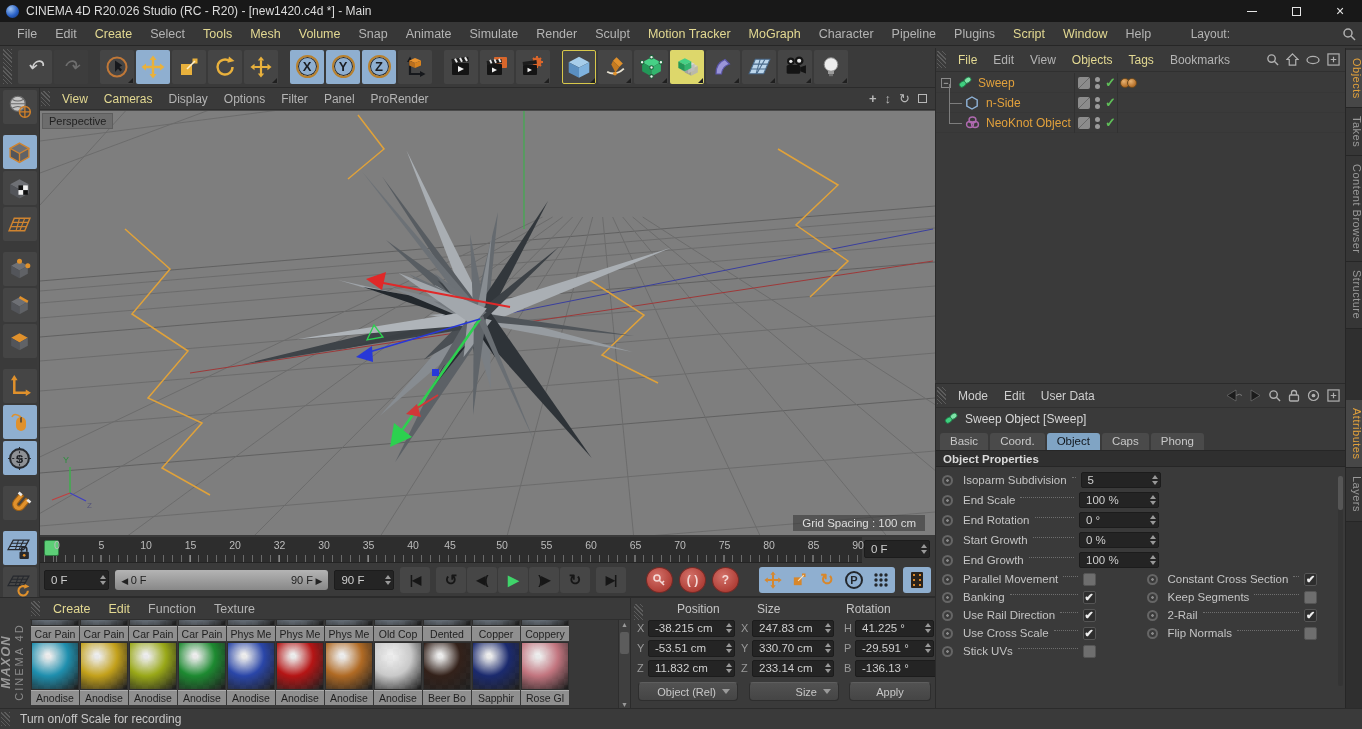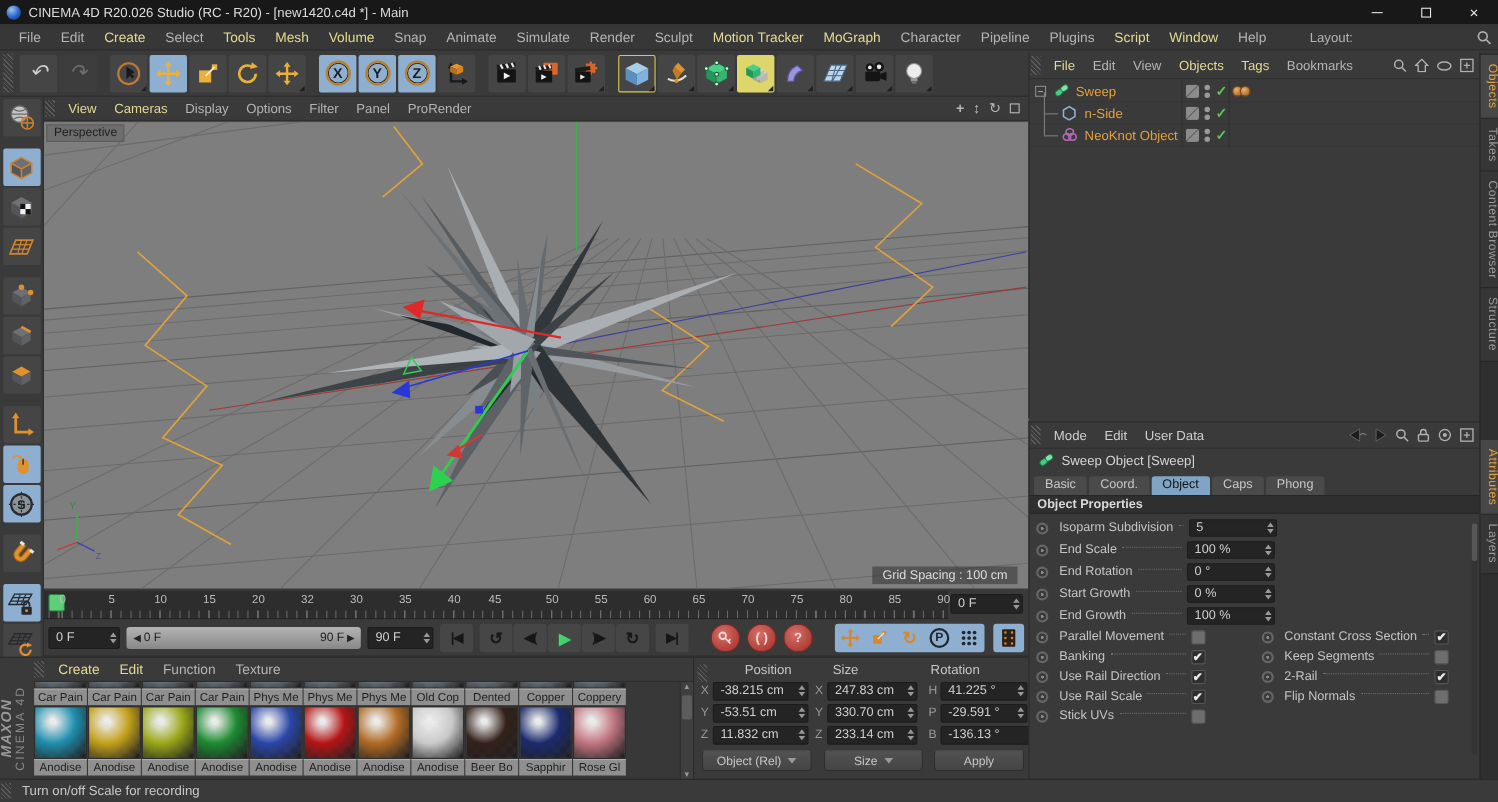--- a/index.html
+++ b/index.html
@@ -110,21 +110,21 @@
   .mat-scroll .thumb { position:absolute; left:1px; top:12px; width:9px; height:22px; background:#5c5c5c; border-radius:2px; }
   .mat-scroll .a { position:absolute; left:2px; font-size:7px; color:#9a9a9a; }
 
   
   .coords { position:absolute; left:630px; top:597px; width:305px; height:111px; background:#3a3a3a; border-left:1px solid #2b2b2b; border-top:1px solid #2b2b2b; font-size:11px; }
   .coords .hd { position:absolute; top:4px; color:#c4c4c4; font-size:12px; }
   .crow { position:absolute; height:18px; display:flex; align-items:center; }
   .axis { width:11px; color:#9a9a9a; }
   .coords .fld { height:17px; }
   .cbtn { position:absolute; height:19px; background:linear-gradient(#525252,#454545); border:1px solid #2e2e2e; border-top-color:#5e5e5e; border-radius:4px; color:#c8c8c8; font-size:11px; display:flex; align-items:center; justify-content:center; }
-  .cbtn.dd { justify-content:center; padding:0 7px; }
+  .cbtn.dd { justify-content:flex-end; padding:0 7px; }
   .cbtn.dd::after { content:""; border-left:4px solid transparent; border-right:4px solid transparent; border-top:5px solid #9a9a9a; margin-left:6px; }
 
   
   .om { position:absolute; left:935px; top:48px; width:410px; height:332px; background:#3a3a3a; border-left:1px solid #2b2b2b; }
   .pmenu { height:24px; display:flex; align-items:center; border-bottom:1px solid #303030; }
   .pmenu .mi { font-size:12px; padding:0 8px; }
   .pmenu .pics { margin-left:auto; display:flex; align-items:center; gap:7px; padding-right:5px; }
   .om-rows { position:absolute; left:0; top:25px; width:410px; }
   .orow { position:relative; height:20px; border-bottom:1px solid #373737; }
   .oname { position:absolute; top:3px; color:#e2a13c; font-size:12px; }
@@ -1265,21 +1265,21 @@
 
           <div class="crow2">
             <span class="adot"></span>
             <span class="albl">Use Rail Direction</span>
             <span class="lead"></span>
             <span class="chk on">✔</span>
           </div>
 
           <div class="crow2">
             <span class="adot"></span>
-            <span class="albl">Use Rail Scale</span>
+            <span class="albl">Use Cross Scale</span>
             <span class="lead"></span>
             <span class="chk on">✔</span>
           </div>
 
           <div class="crow2">
             <span class="adot"></span>
             <span class="albl">Stick UVs</span>
             <span class="lead"></span>
             <span class="chk">✔</span>
           </div>

